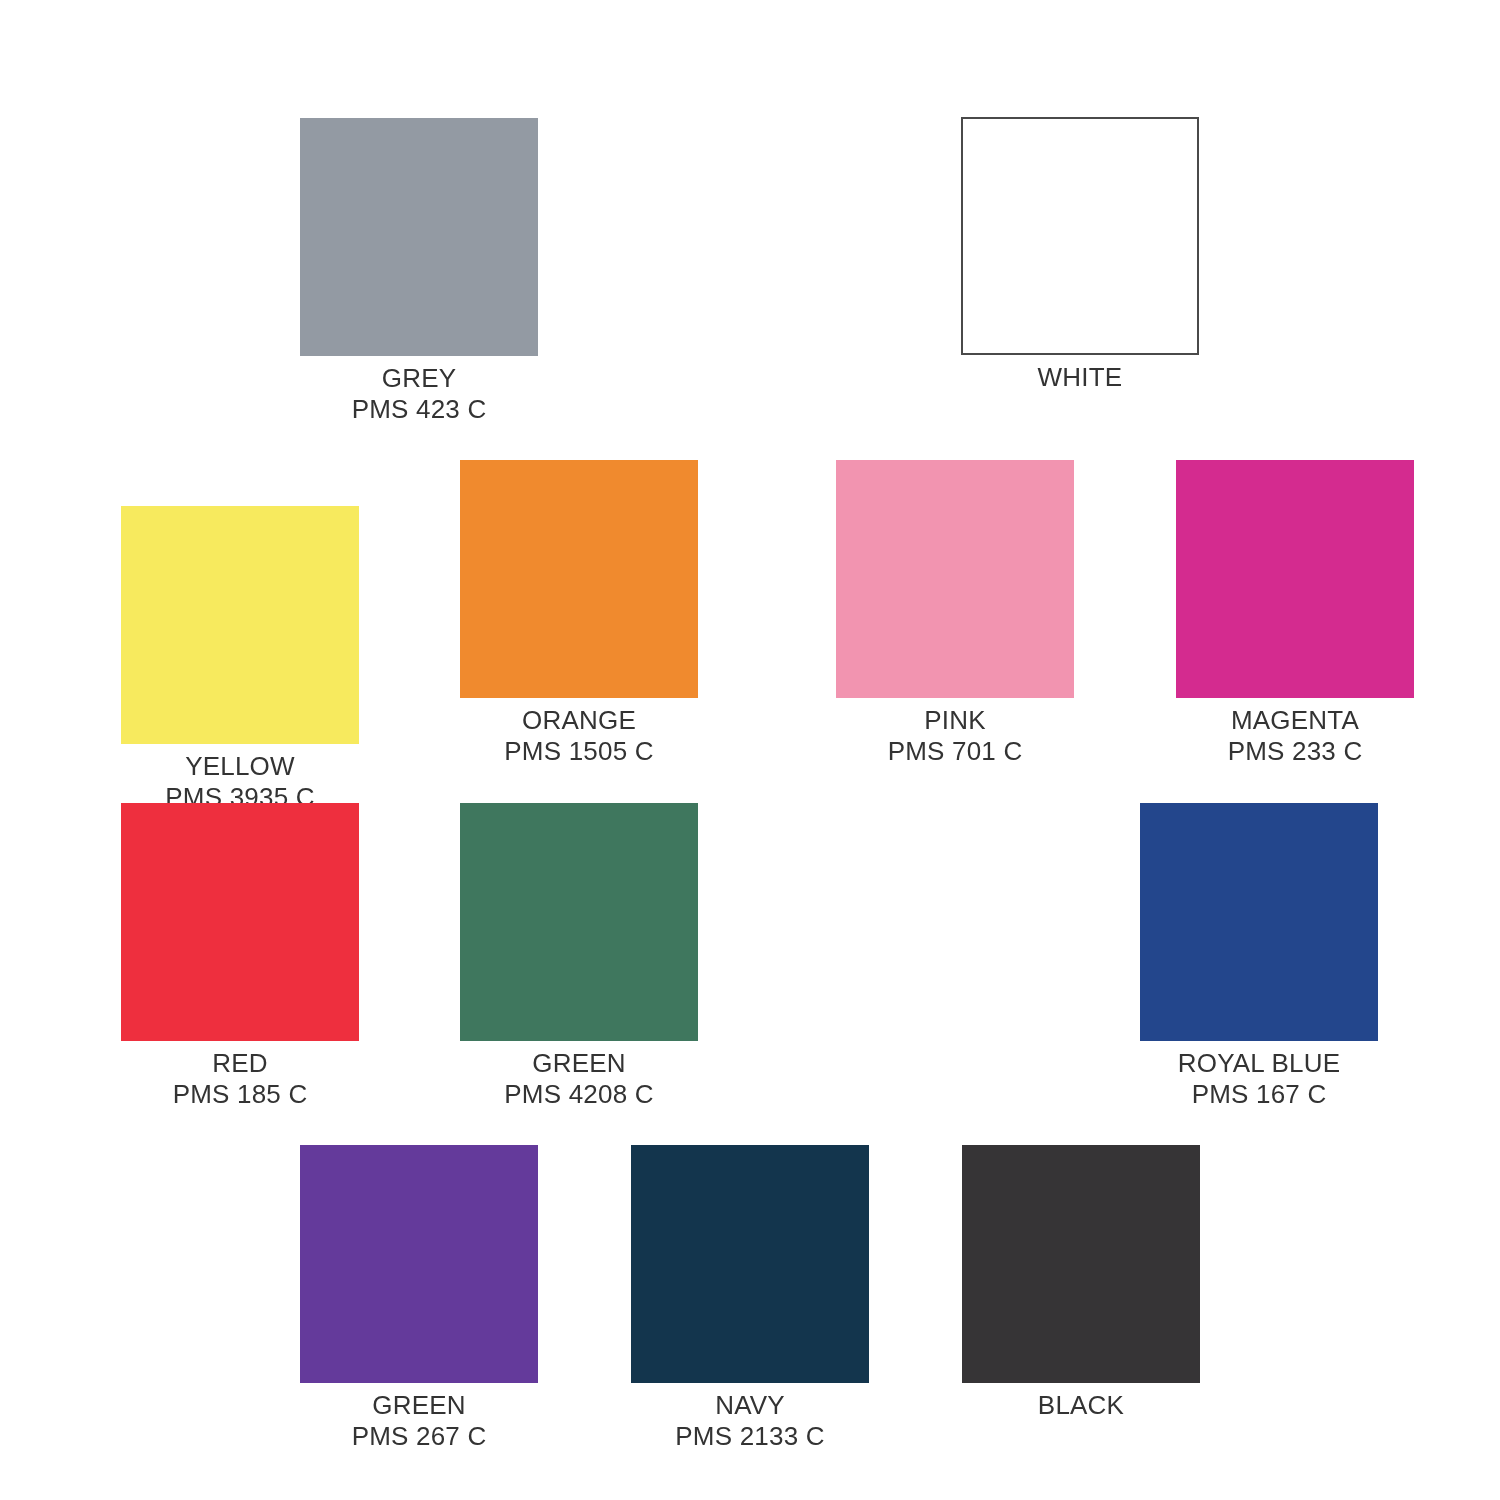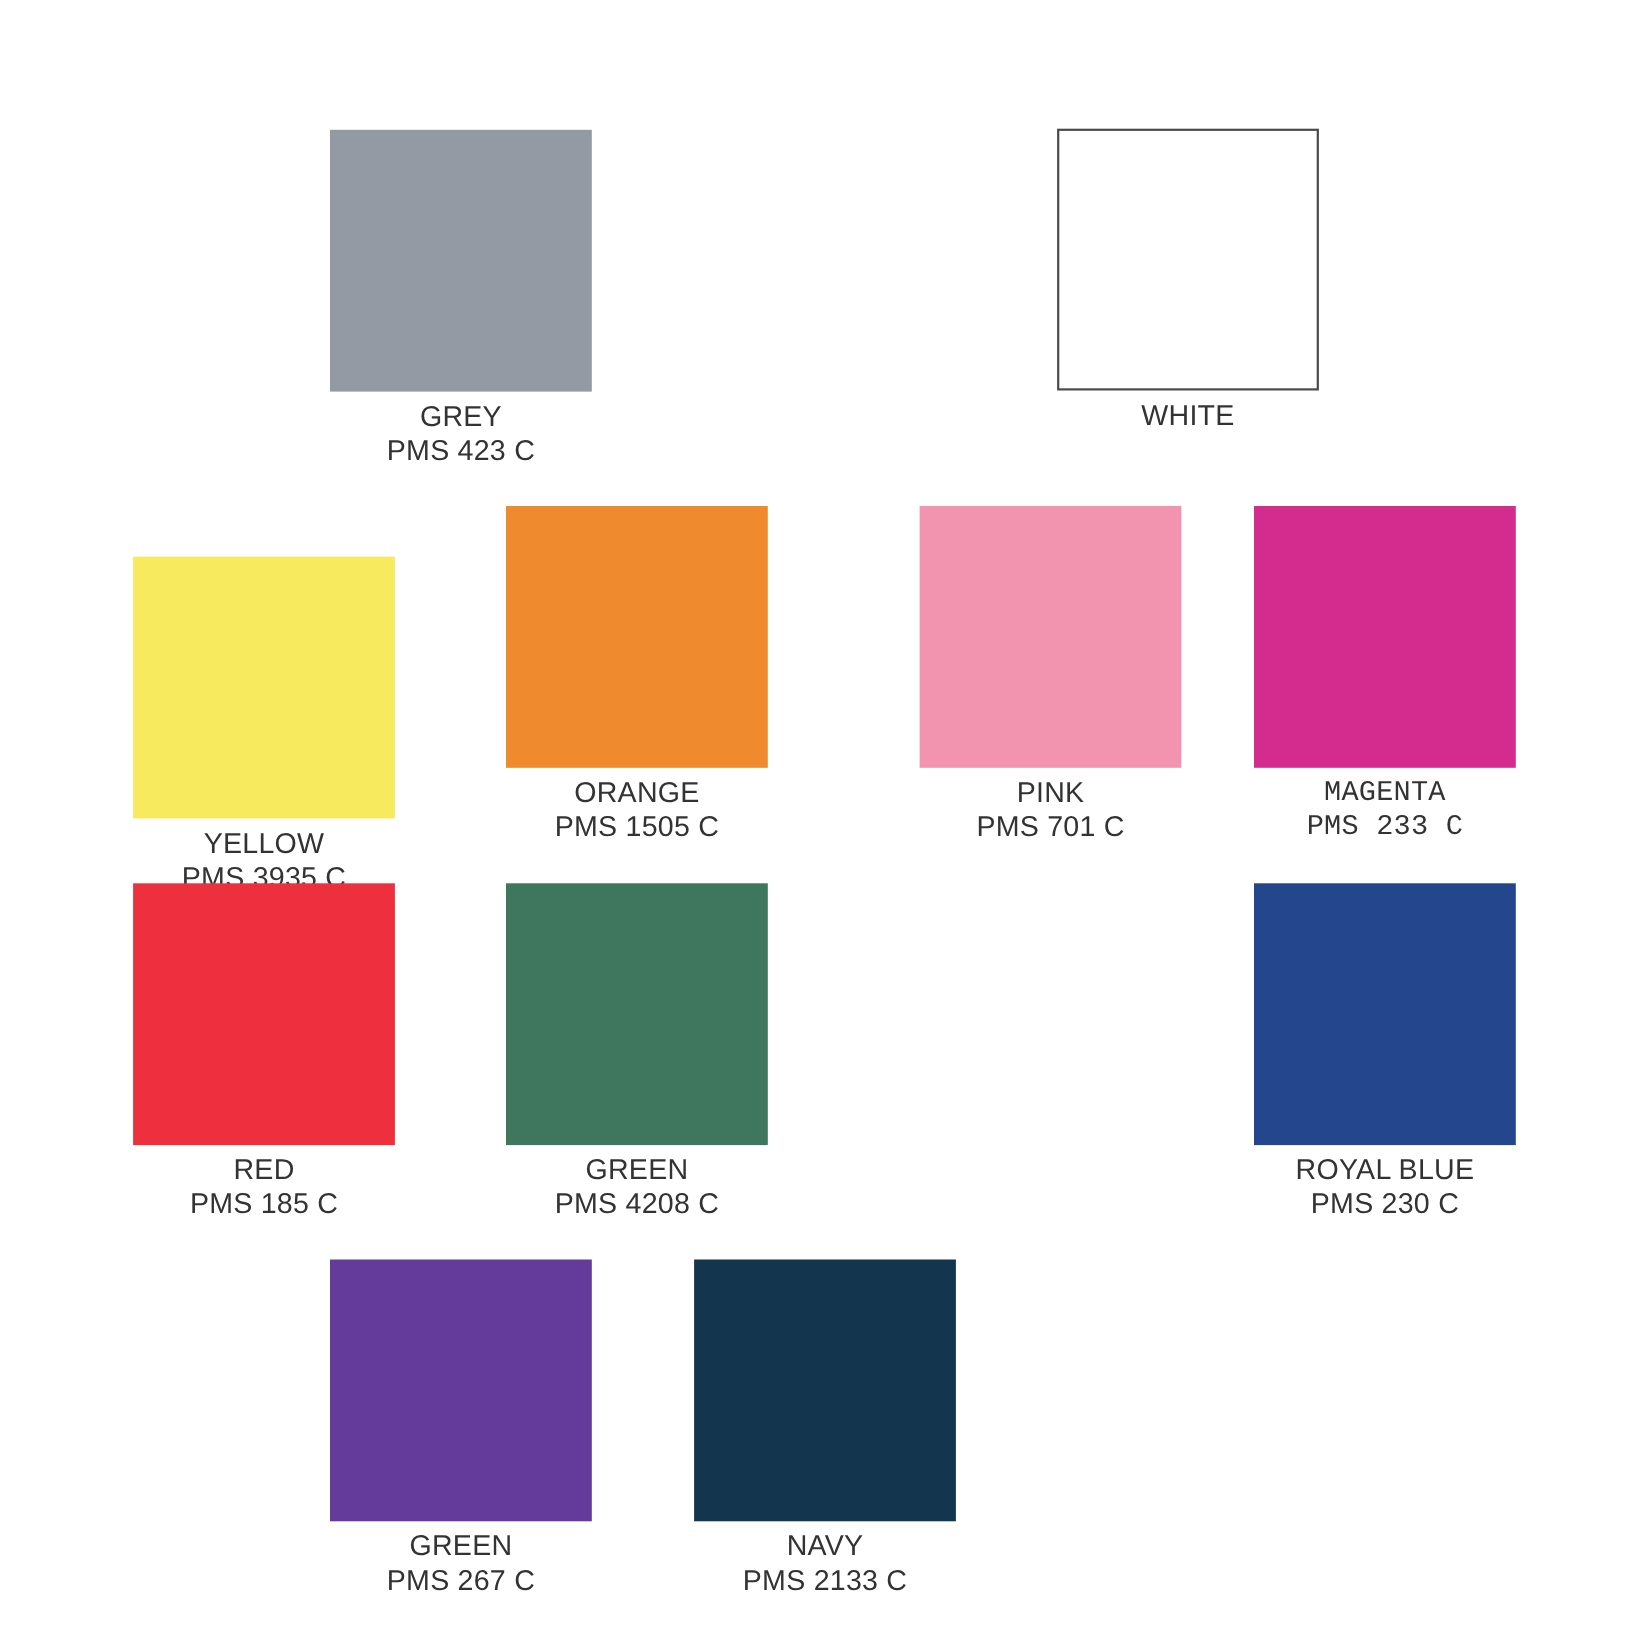--- a/index.html
+++ b/index.html
@@ -71,21 +71,21 @@
         <span class="label-code">PMS 1505 C</span>
       </div>
     </div>
     <div class="swatch-cell" style="left: 800px; top: 460px; padding-left: 36px;">
       <div class="chip" style="background: rgb(242, 148, 176);"></div>
       <div class="labels">
         <span class="label-name">PINK</span>
         <span class="label-code">PMS 701 C</span>
       </div>
     </div>
-    <div class="swatch-cell" style="left: 1140px; top: 460px; font-family: Liberation Mono, monospace;">
+    <div class="swatch-cell" style="left: 1176px; top: 460px;">
       <div class="chip" style="background: rgb(212, 43, 143);"></div>
       <div class="labels">
         <span class="label-name">MAGENTA</span>
         <span class="label-code">PMS 233 C</span>
       </div>
     </div>
     <div class="swatch-cell" style="left: 121px; top: 803px;">
       <div class="chip" style="background: rgb(238, 47, 62);"></div>
       <div class="labels">
         <span class="label-name">RED</span>
@@ -96,30 +96,36 @@
       <div class="chip" style="background: rgb(63, 119, 94);"></div>
       <div class="labels">
         <span class="label-name">GREEN</span>
         <span class="label-code">PMS 4208 C</span>
       </div>
     </div>
     <div class="swatch-cell" style="left: 1140px; top: 803px;">
       <div class="chip" style="background: rgb(35, 70, 140);"></div>
       <div class="labels">
         <span class="label-name">ROYAL BLUE</span>
-        <span class="label-code">PMS 230 C</span>
+        <span class="label-code">PMS 167 C</span>
       </div>
     </div>
     <div class="swatch-cell" style="left: 300px; top: 1145px;">
       <div class="chip" style="background: rgb(100, 58, 155);"></div>
       <div class="labels">
         <span class="label-name">GREEN</span>
         <span class="label-code">PMS 267 C</span>
       </div>
     </div>
     <div class="swatch-cell" style="left: 631px; top: 1145px;">
       <div class="chip" style="background: rgb(19, 53, 77);"></div>
       <div class="labels">
         <span class="label-name">NAVY</span>
         <span class="label-code">PMS 2133 C</span>
       </div>
     </div>
+    <div class="swatch-cell" style="left: 962px; top: 1145px;">
+      <div class="chip" style="background: rgb(54, 52, 54);"></div>
+      <div class="labels">
+        <span class="label-name">BLACK</span>
+      </div>
+    </div>
   </div>
 
 </body></html>

